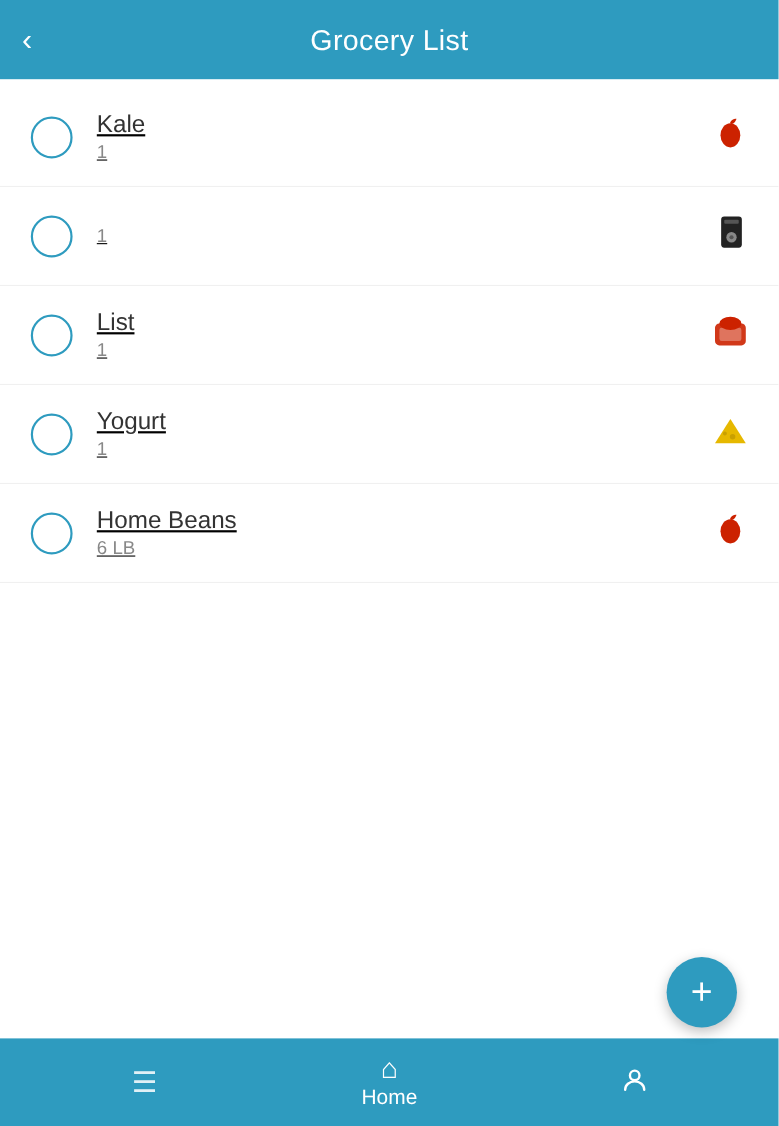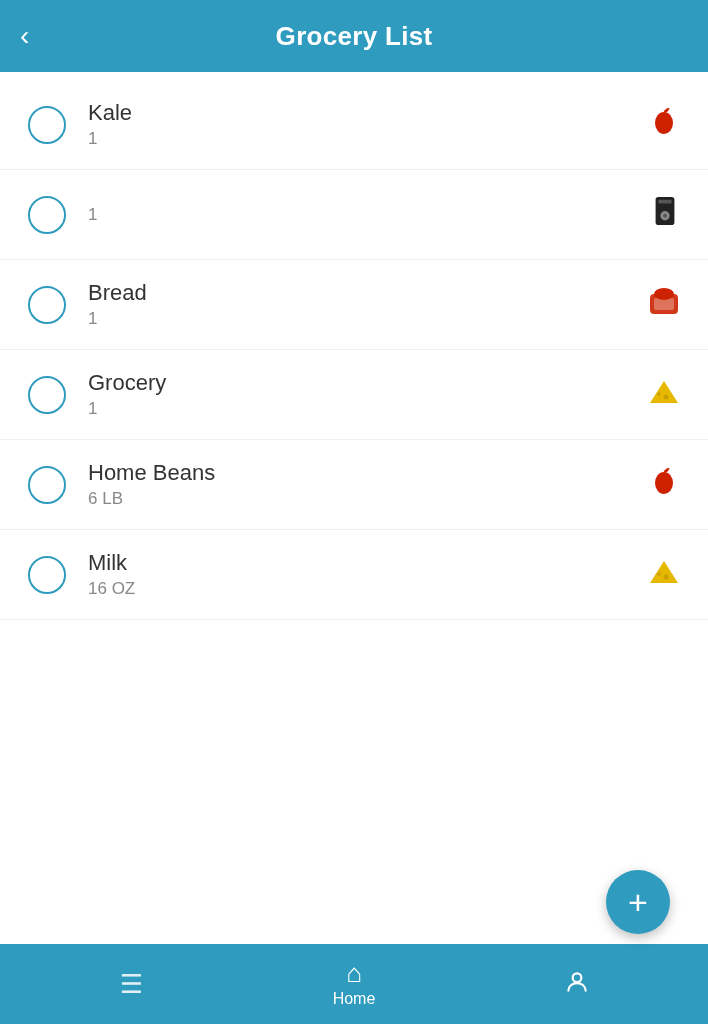--- a/index.html
+++ b/index.html
@@ -42,38 +42,39 @@
       color: #ffffff;
       font-size: 28px;
       font-weight: 300;
       cursor: pointer;
       line-height: 1;
     }
 
     .header-title {
       color: #ffffff;
       font-size: 26px;
-      font-weight: 700;
+      font-weight: 400;
       letter-spacing: 0.3px;
     }
 
     
     .list-container {
       flex: 1;
       overflow-y: auto;
       background: #ffffff;
       padding: 8px 0;
     }
 
     .list-item {
       display: flex;
       align-items: center;
       padding: 18px 28px;
       border-bottom: 1px solid #f0f0f0;
       min-height: 90px;
+      text-decoration: underline;
     }
 
     .item-checkbox {
       width: 38px;
       height: 38px;
       border-radius: 50%;
       border: 2.5px solid #2e9bbf;
       flex-shrink: 0;
       margin-right: 22px;
       background: transparent;
@@ -145,21 +146,21 @@
     .nav-item.active {
       color: #ffffff;
     }
 
     .nav-icon {
       font-size: 26px;
       line-height: 1;
     }
 
     .nav-label {
-      font-size: 16px;
+      font-size: 19px;
       color: #ffffff;
     }
 
     
     .icon-apple { color: #cc2200; }
     .icon-drink { color: #222222; }
     .icon-bread { color: #cc2200; }
     .icon-dairy { color: #e6b800; }
   </style>
 </head>
@@ -193,62 +194,50 @@
       <div class="item-icon icon-drink"><svg width="30" height="32" viewBox="0 0 30 34" xmlns="http://www.w3.org/2000/svg">
         <rect x="5" y="2" width="20" height="30" rx="3" fill="#222"></rect>
         <rect x="8" y="5" width="14" height="4" rx="1" fill="#555"></rect>
         <circle cx="15" cy="22" r="5" fill="#888"></circle>
         <circle cx="15" cy="22" r="2" fill="#555"></circle>
       </svg></div>
     </div>
       <div class="list-item">
       <div class="item-checkbox"></div>
       <div class="item-text">
-        <div class="item-name">Bread</div>
+        <div class="item-name">List</div>
         <div class="item-quantity">1</div>
       </div>
       <div class="item-icon icon-bread"><svg width="32" height="30" viewBox="0 0 32 30" xmlns="http://www.w3.org/2000/svg">
         <rect x="2" y="8" width="28" height="20" rx="4" fill="#cc2200" opacity="0.9"></rect>
         <rect x="6" y="12" width="20" height="12" rx="2" fill="white" opacity="0.3"></rect>
         <ellipse cx="16" cy="8" rx="10" ry="6" fill="#cc2200"></ellipse>
       </svg></div>
     </div>
       <div class="list-item">
       <div class="item-checkbox"></div>
       <div class="item-text">
-        <div class="item-name">Grocery</div>
+        <div class="item-name">Yogurt</div>
         <div class="item-quantity">1</div>
       </div>
       <div class="item-icon icon-dairy"><svg width="32" height="28" viewBox="0 0 32 28" xmlns="http://www.w3.org/2000/svg">
         <polygon points="2,26 30,26 16,4" fill="#e6b800"></polygon>
         <circle cx="18" cy="20" r="2.5" fill="#c9a000"></circle>
         <circle cx="11" cy="17" r="1.8" fill="#c9a000"></circle>
       </svg></div>
     </div>
       <div class="list-item">
       <div class="item-checkbox"></div>
       <div class="item-text">
         <div class="item-name">Home Beans</div>
         <div class="item-quantity">6 LB</div>
       </div>
       <div class="item-icon icon-apple"><svg width="32" height="32" viewBox="0 0 32 32" xmlns="http://www.w3.org/2000/svg">
         <path d="M16 6c1-2 3.5-3.5 5.5-3 0 0-0.5 2.5-2.5 4C17 8.5 15 7.5 16 6z" fill="#cc2200"></path>
         <ellipse cx="16" cy="18" rx="9" ry="11" fill="#cc2200"></ellipse>
-      </svg></div>
-    </div>
-      <div class="list-item">
-      <div class="item-checkbox"></div>
-      <div class="item-text">
-        <div class="item-name">Milk</div>
-        <div class="item-quantity">16 OZ</div>
-      </div>
-      <div class="item-icon icon-dairy"><svg width="32" height="28" viewBox="0 0 32 28" xmlns="http://www.w3.org/2000/svg">
-        <polygon points="2,26 30,26 16,4" fill="#e6b800"></polygon>
-        <circle cx="18" cy="20" r="2.5" fill="#c9a000"></circle>
-        <circle cx="11" cy="17" r="1.8" fill="#c9a000"></circle>
       </svg></div>
     </div>
     </div>
 
   <div class="fab">+</div>
 
   <div class="bottom-nav">
     <div class="nav-item">
       <span class="nav-icon">☰</span>
     </div>

